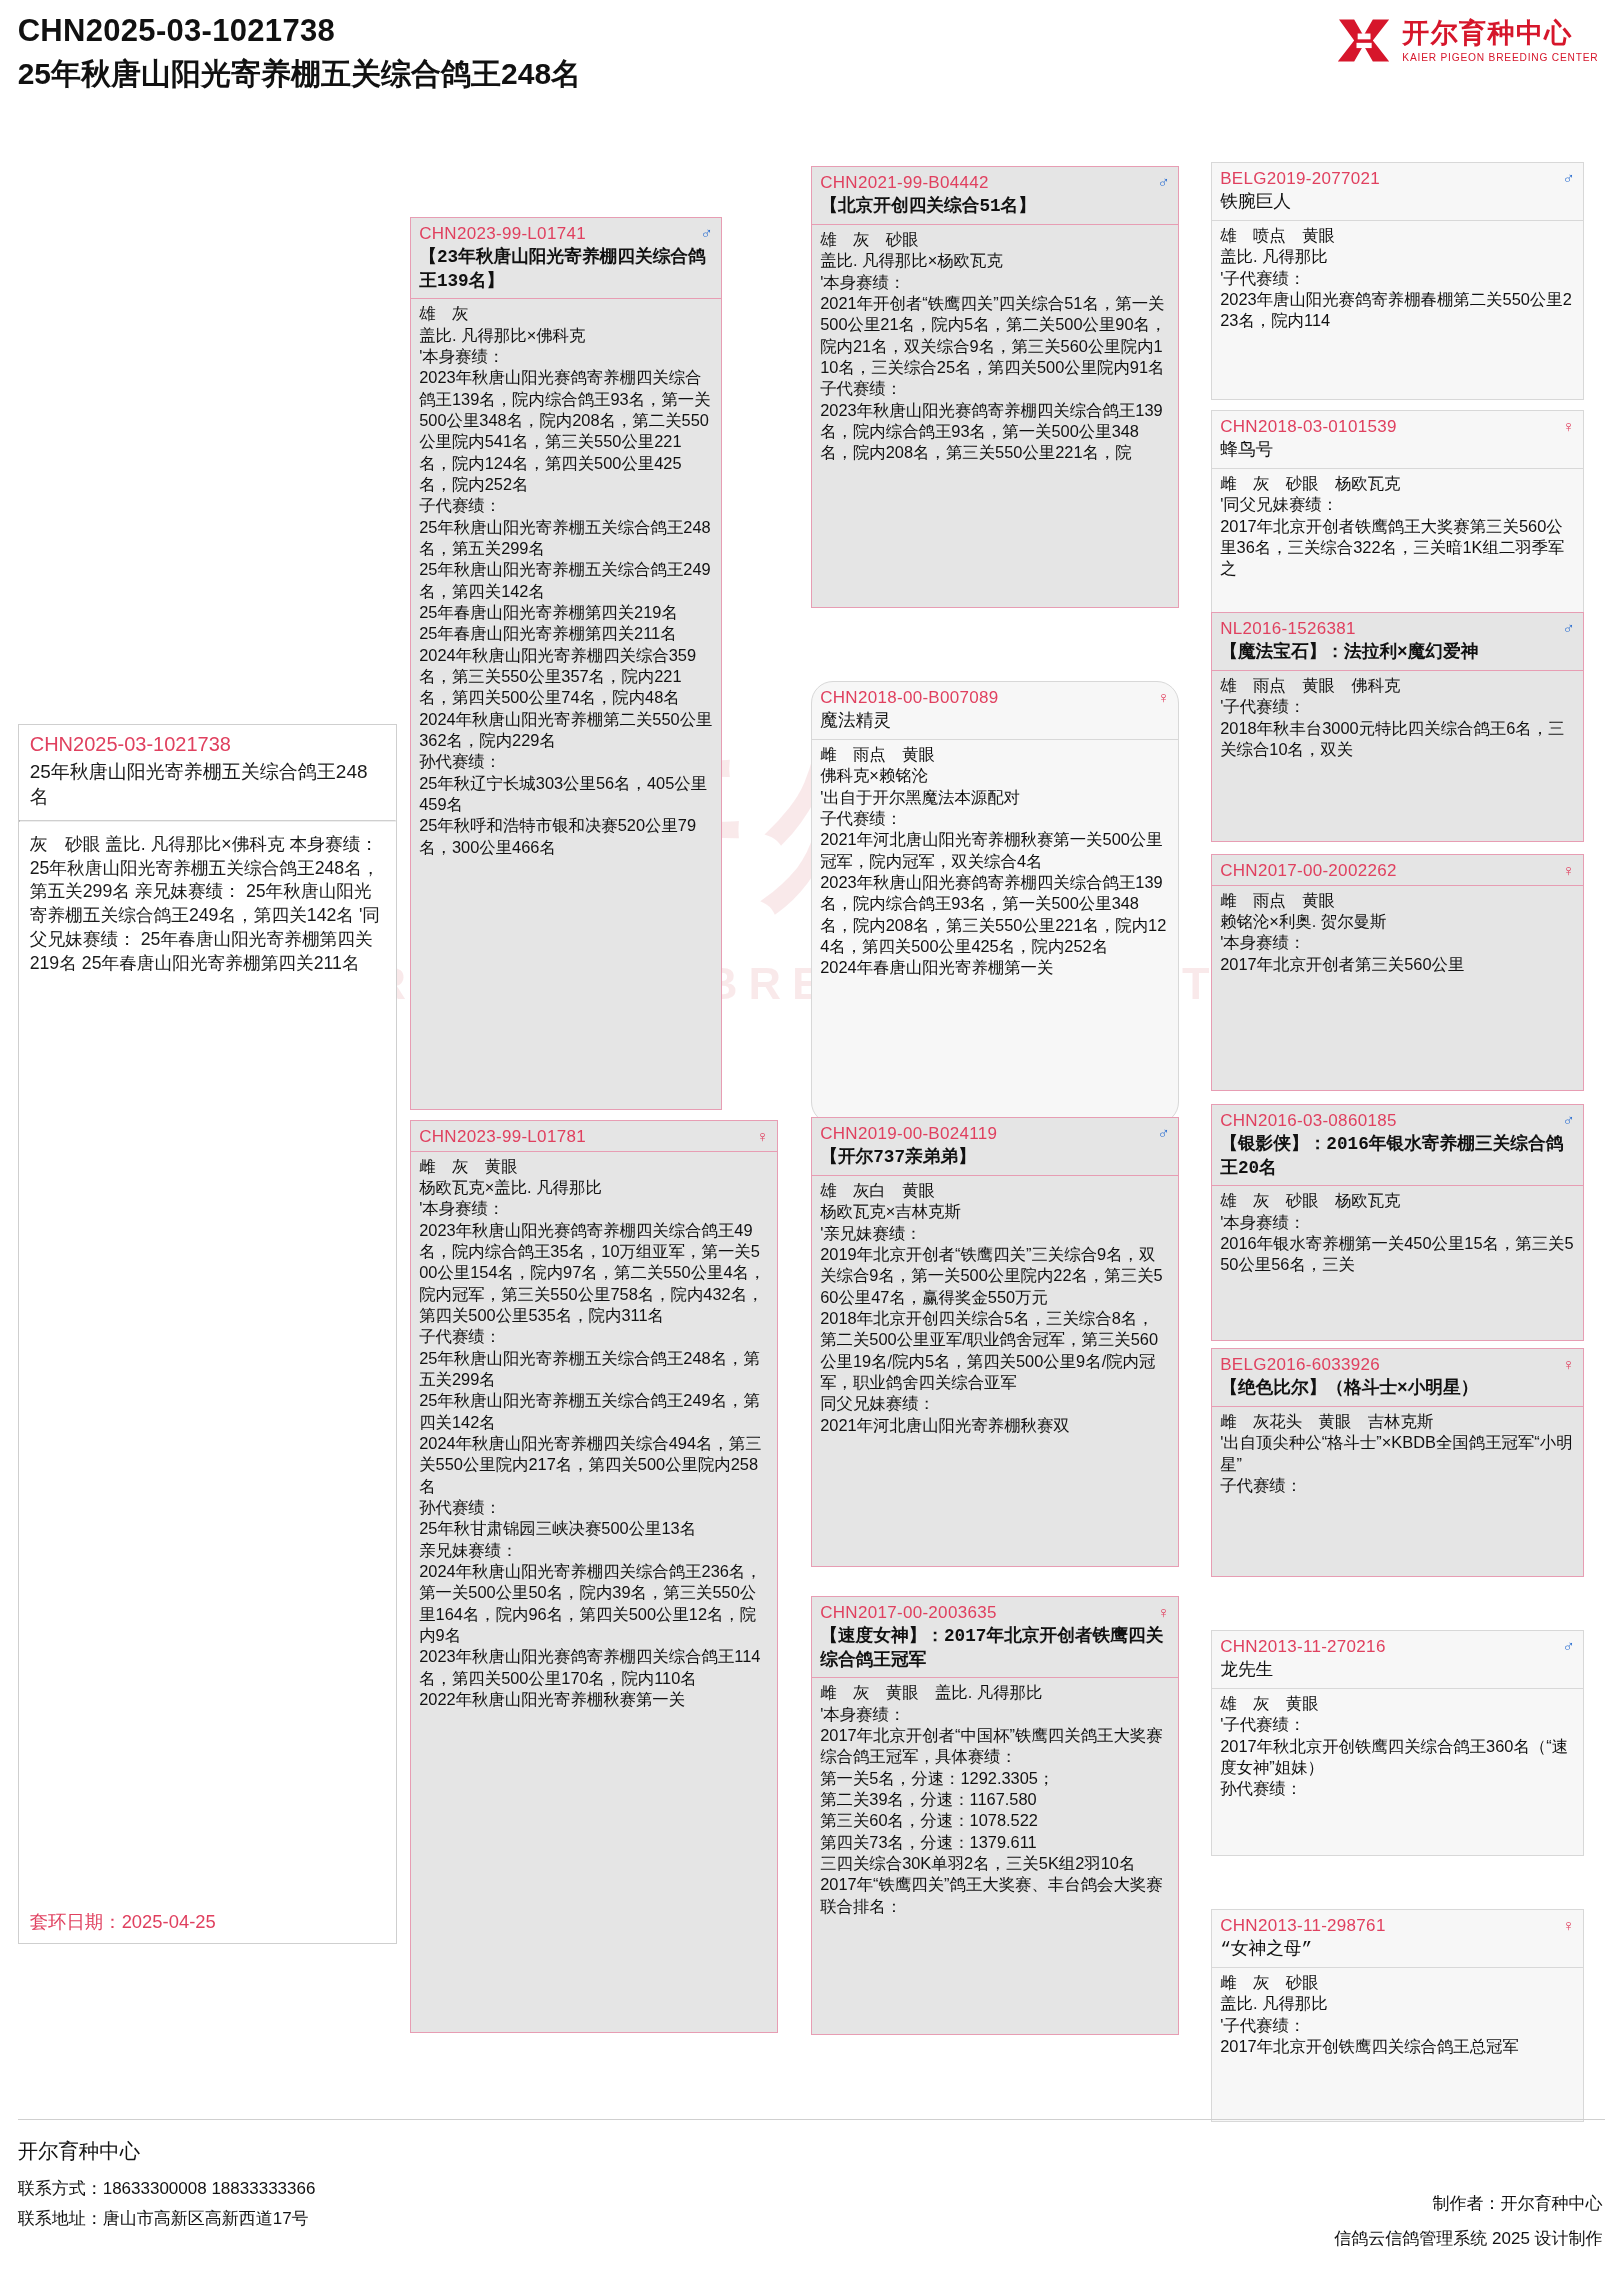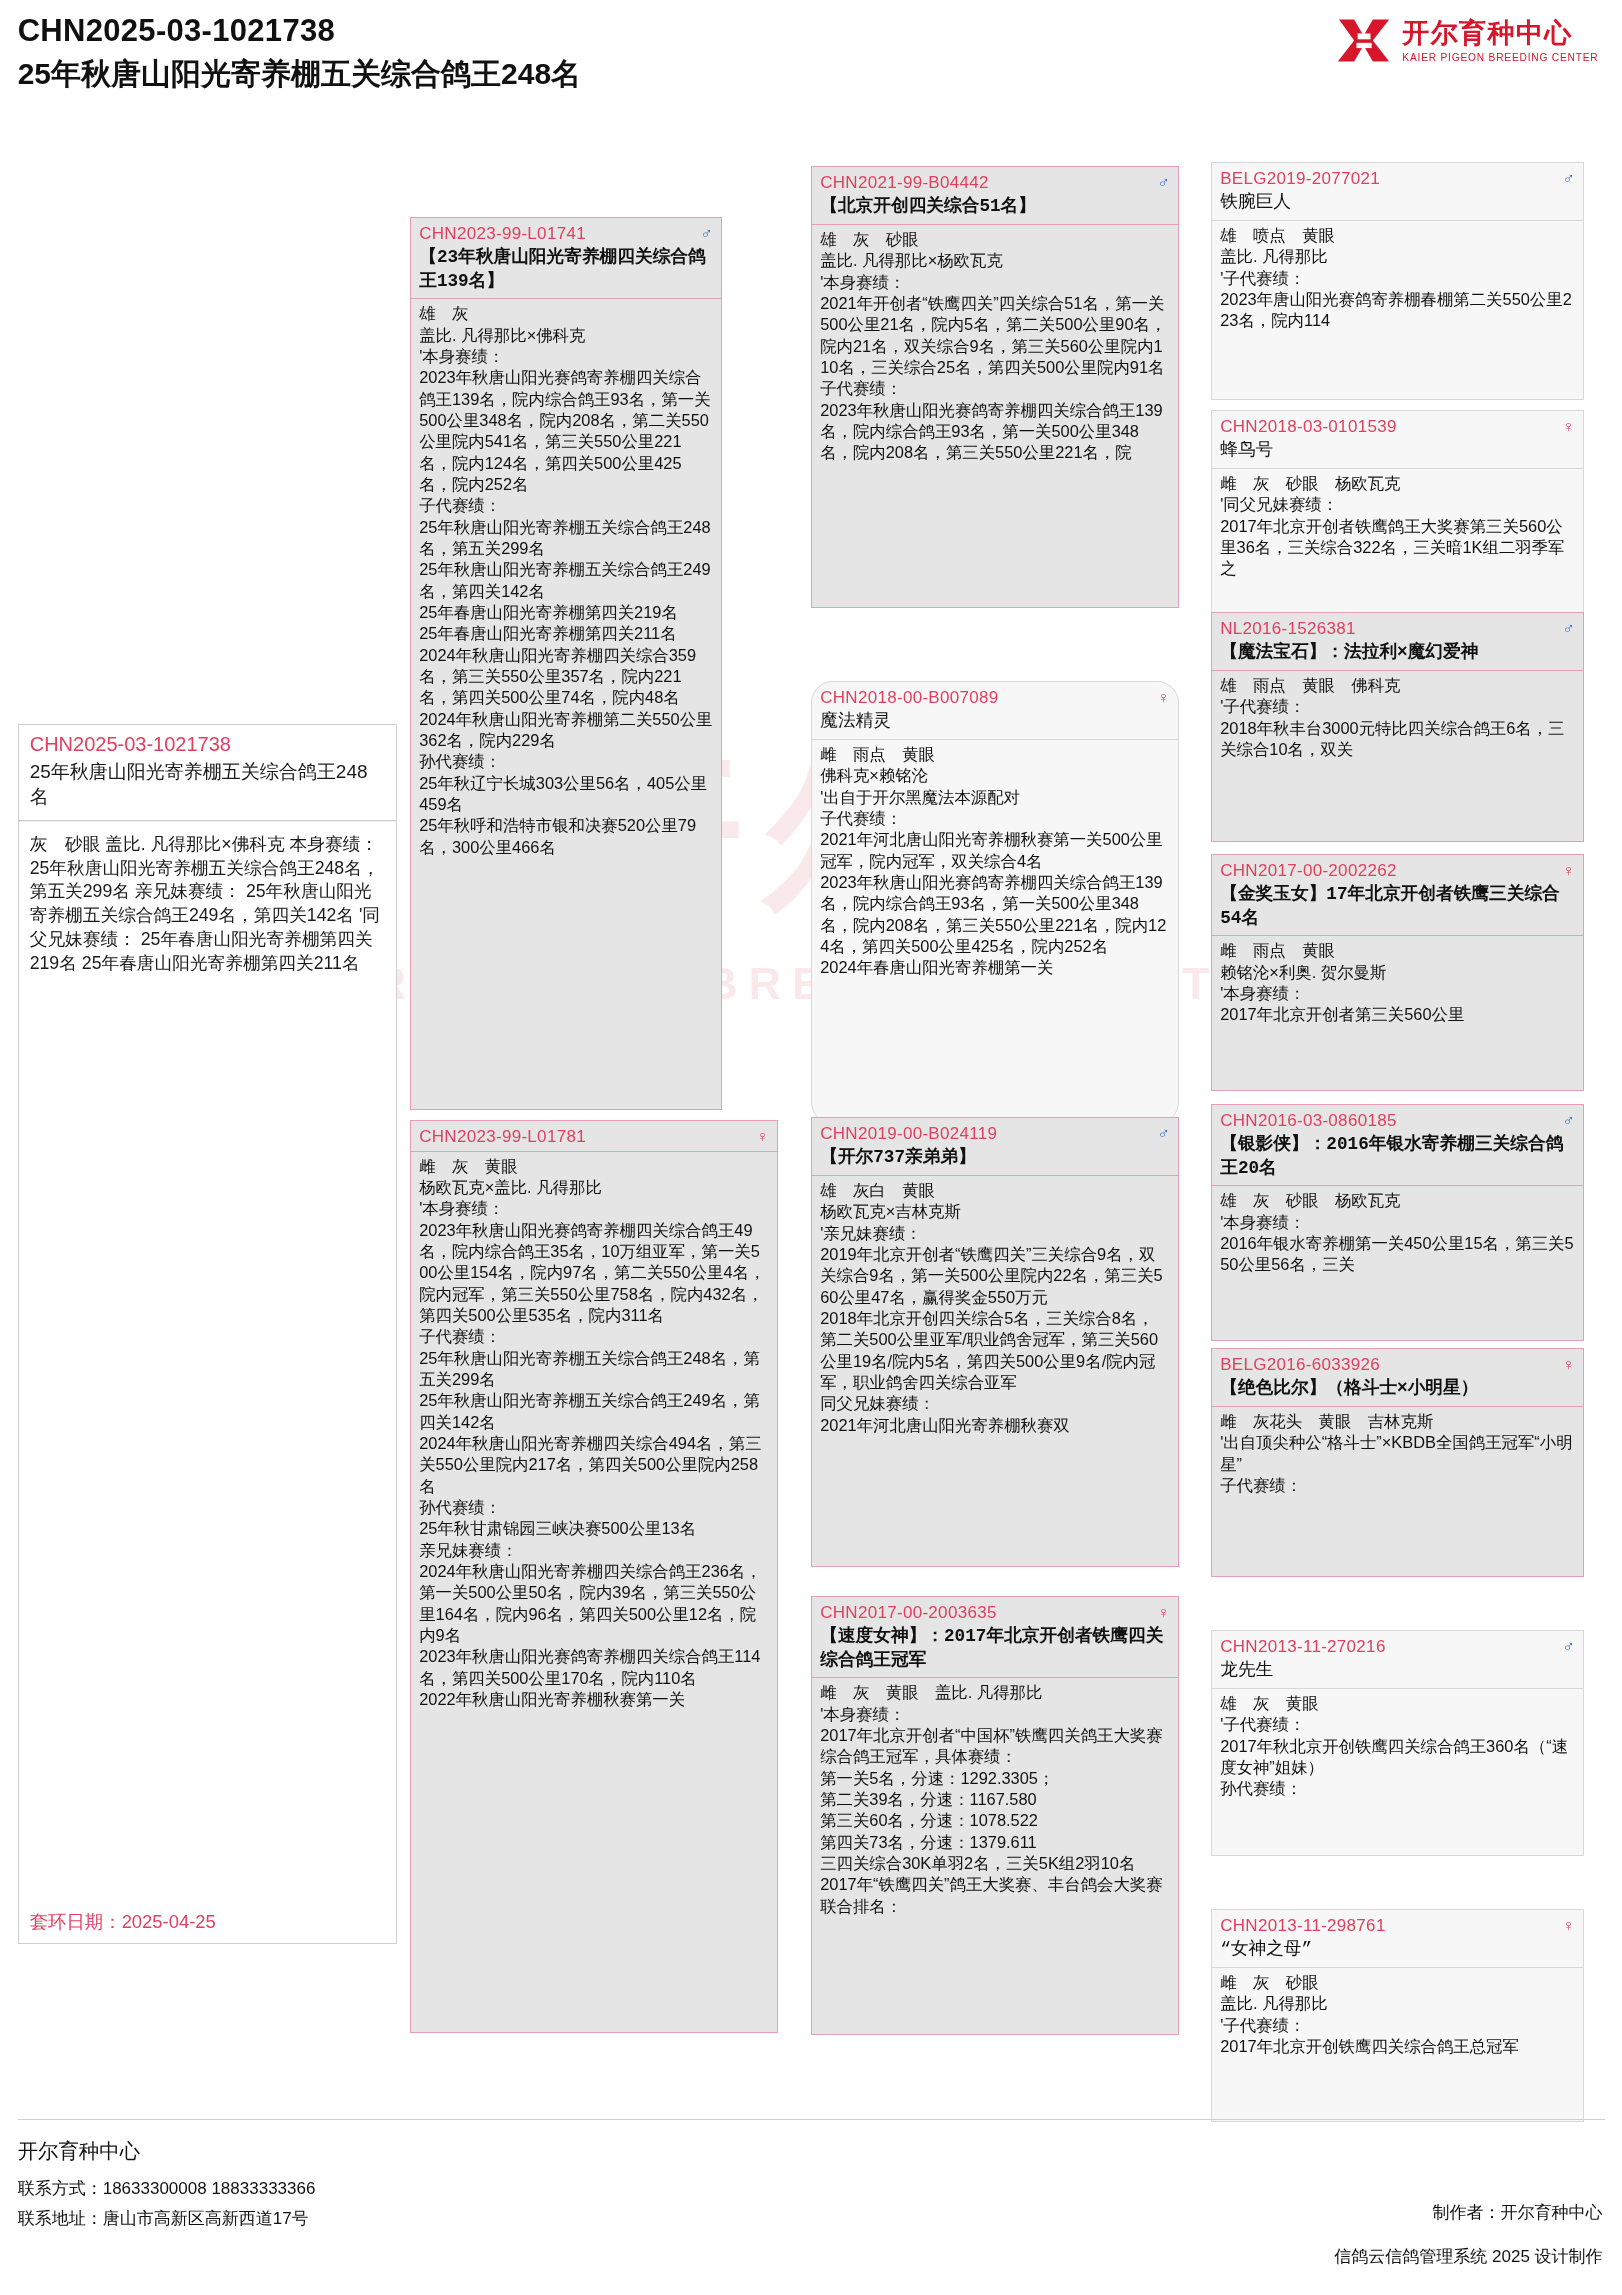--- a/index.html
+++ b/index.html
@@ -84,21 +84,21 @@
   .root-date {
     position: absolute; left: 11px; bottom: 9.5px; color: #e0405f; font-size: 18.4px;
   }
 
   
   .footer-line { position: absolute; left: 17.7px; right: 17.7px; top: 2119px; border-top: 1.4px solid #cfcfcf; }
   .footer { position: absolute; left: 17.7px; top: 2137px; }
   .footer .fname { font-size: 20.4px; color: #111; margin-bottom: 12.3px; }
   .footer .frow { font-size: 17px; color: #111; margin-top: 6.8px; }
   .footer-right { position: absolute; right: 20.4px; top: 2180px; text-align: right; }
-  .footer-right .frow { font-size: 17px; color: #111; margin-top: 21px; }
+  .footer-right .frow { font-size: 17px; color: #111; margin-top: 12px; }
 </style>
 </head>
 <body>
 
 <div class="page">
 
   <div class="header">
     <div class="ring-id">CHN2025-03-1021738</div>
     <div class="title">25年秋唐山阳光寄养棚五关综合鸽王248名</div>
   </div>
@@ -273,21 +273,20 @@
     <hr class="sep">
     <div class="body">雄　雨点　黄眼　佛科克
 '子代赛绩：
 2018年秋丰台3000元特比四关综合鸽王6名，三关综合10名，双关</div>
   </div>
 
   <div class="card" style="left:1211px; top:854px; width:373px; height:237px;">
     <div class="cid">
       <span>CHN2017-00-2002262</span><span class="sex female">♀</span>
     </div>
-    <div class="cname">【金奖玉女】17年北京开创者铁鹰三关综合54名</div>
     <hr class="sep">
     <div class="body">雌　雨点　黄眼
 赖铭沦×利奥. 贺尔曼斯
 '本身赛绩：
 2017年北京开创者第三关560公里</div>
   </div>
 
   <div class="card" style="left:1211px; top:1104px; width:373px; height:237px;">
     <div class="cid">
       <span>CHN2016-03-0860185</span><span class="sex male">♂</span>

